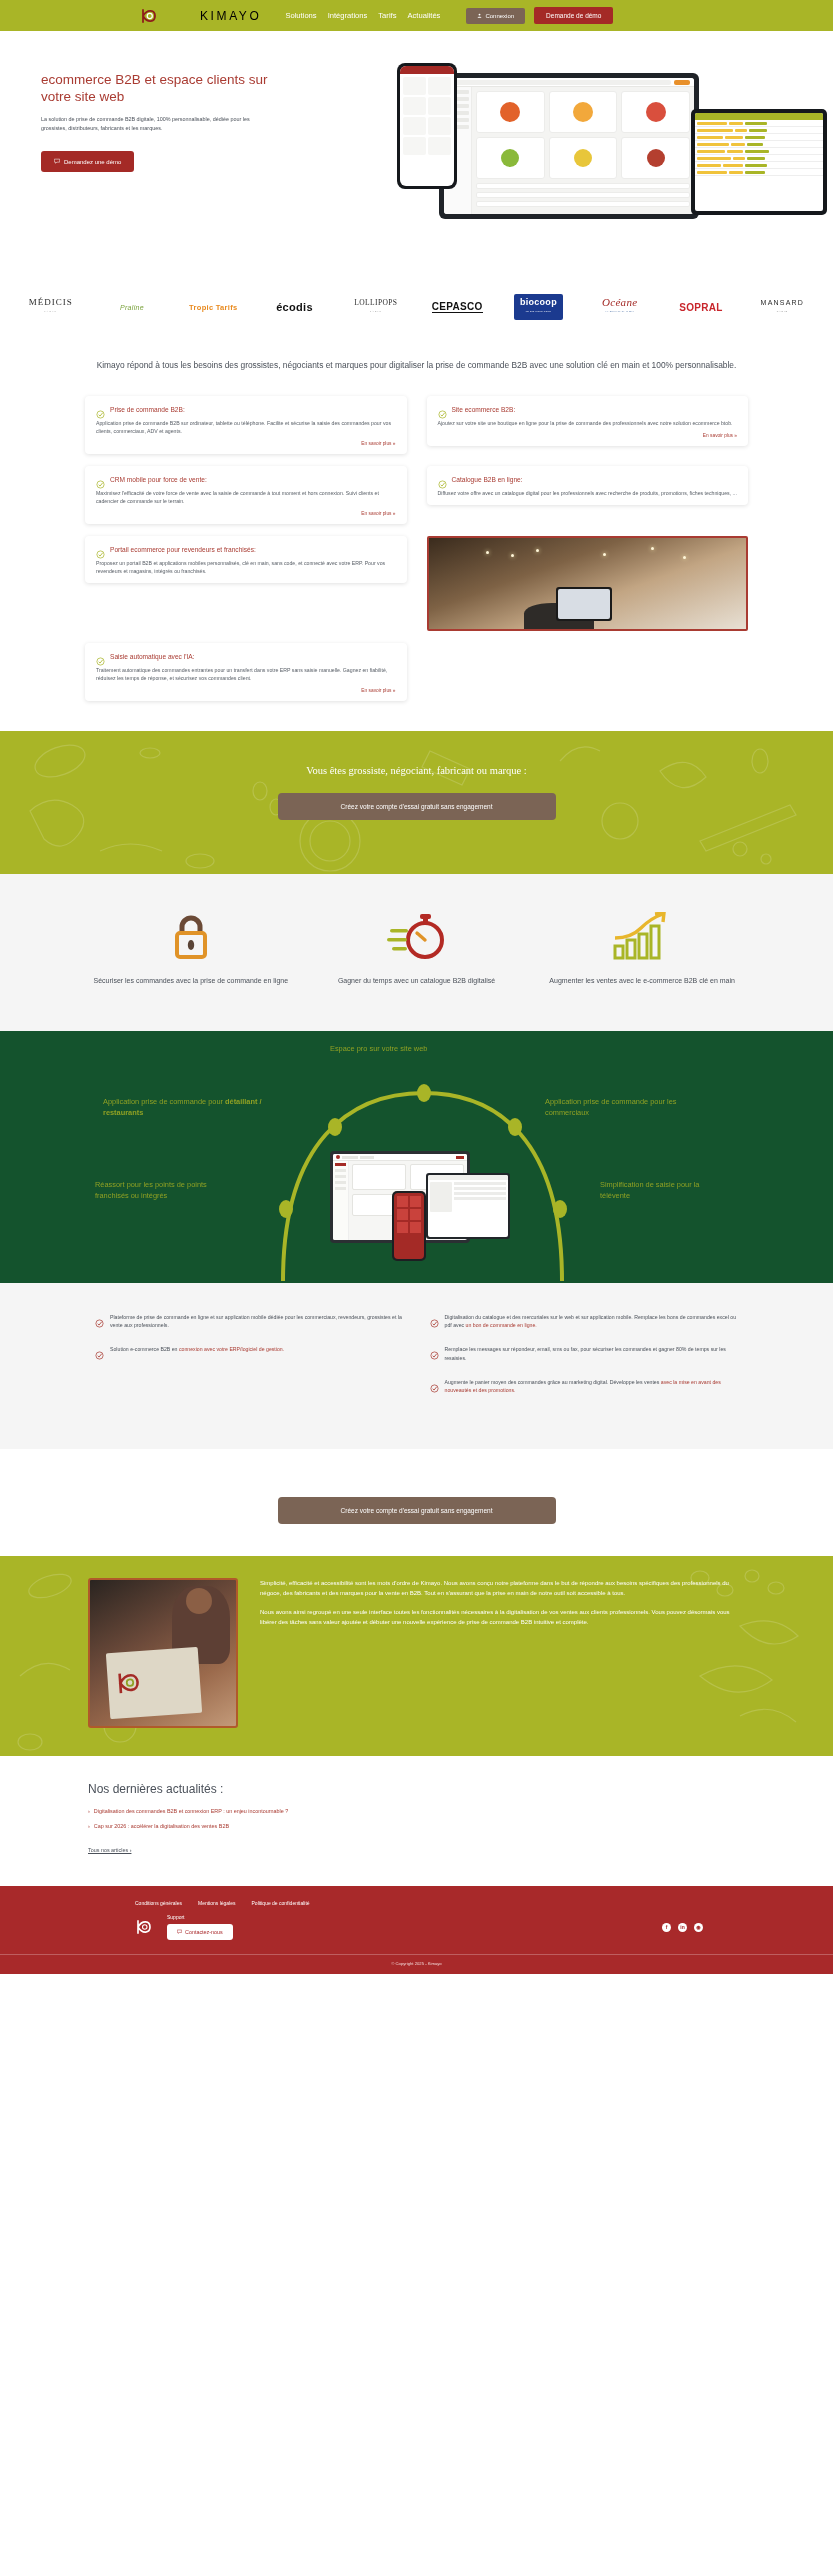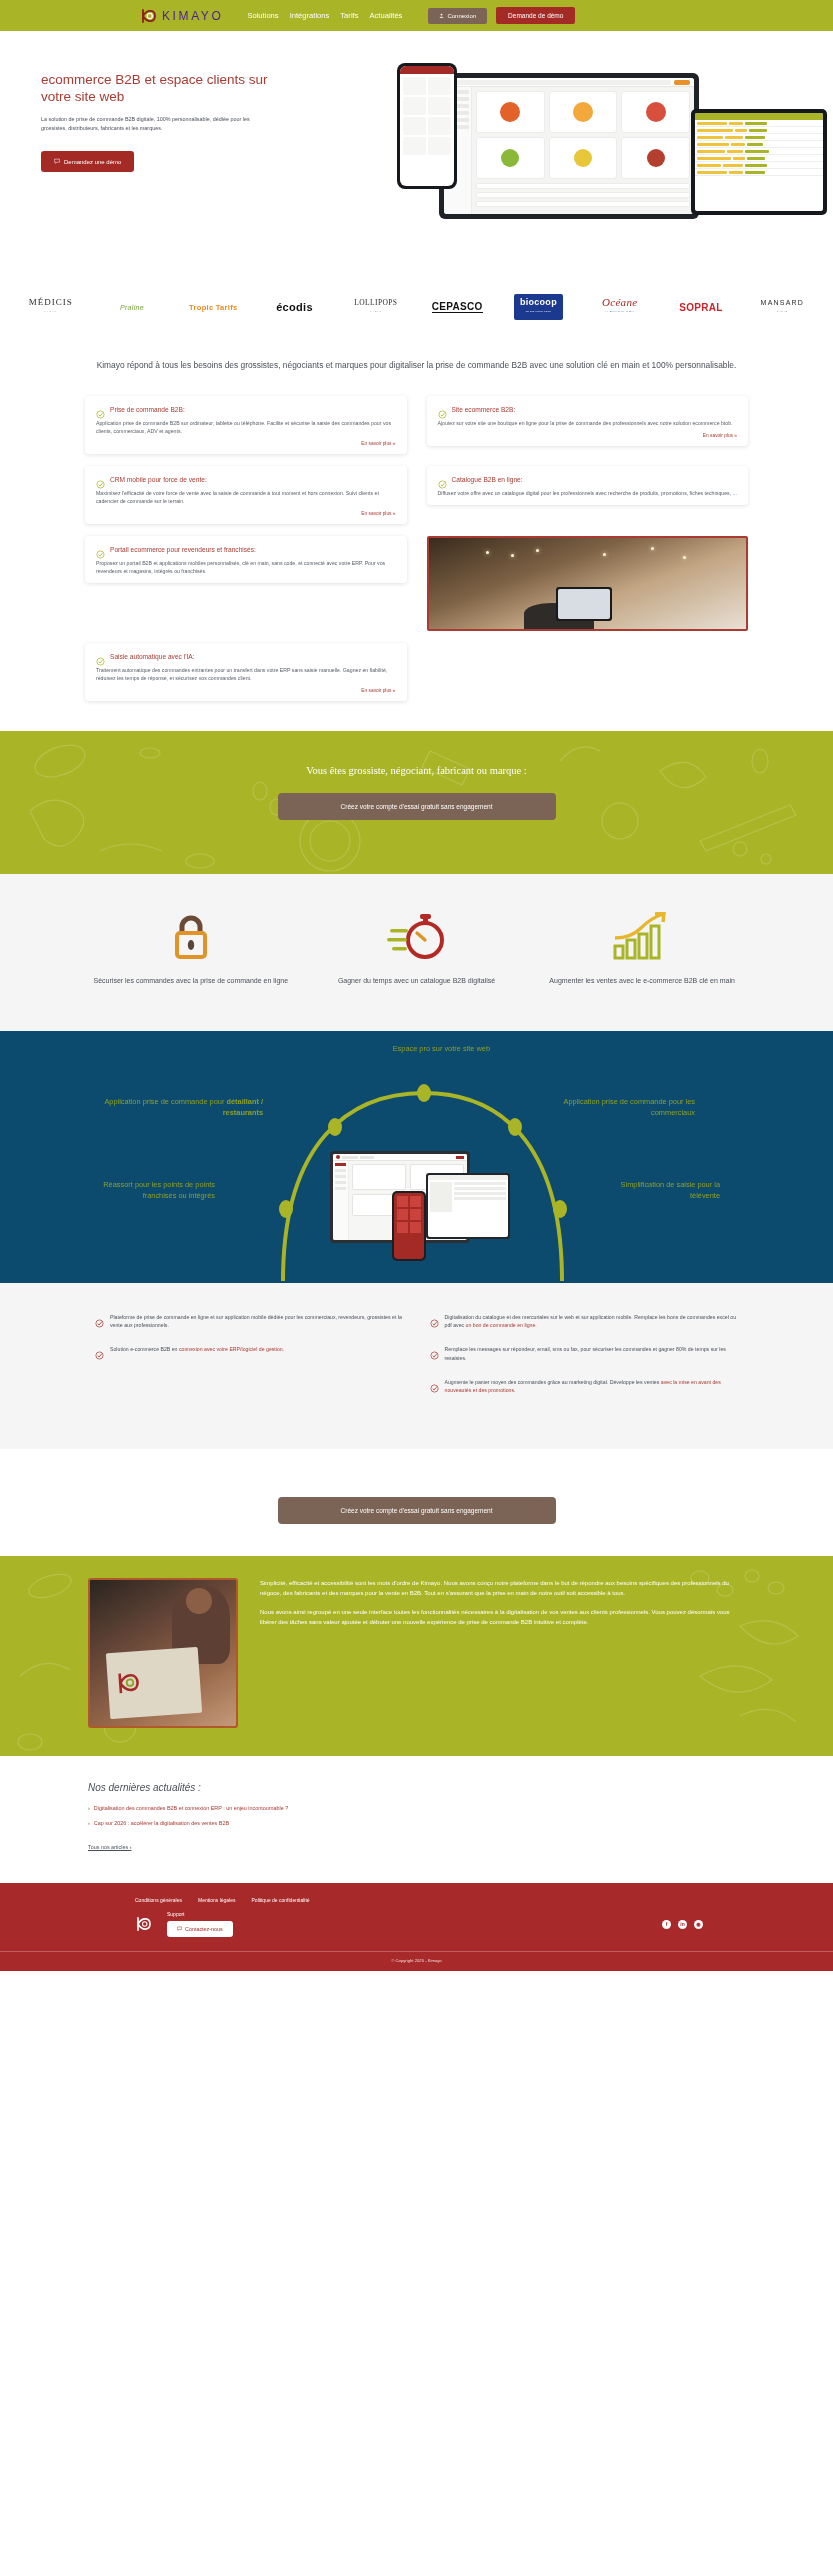--- a/index.html
+++ b/index.html
@@ -26,24 +26,25 @@
     align-items: center;
     padding-left: 140px;
   }
   .logo-wrap { display: flex; align-items: center; gap: 4px; }
   .logo-mark {
     width: 18px; height: 18px;
     position: relative;
     display: inline-block;
   }
   .logo-text {
-    color: #4c1d95;
+    color: #000000;
     font-size: 12px;
     letter-spacing: 2.6px;
     font-weight: 400;
+    margin-left: 38px;
   }
   .nav { display: flex; align-items: center; gap: 11px; margin-left: 24px; }
   .nav-item {
     color: #ffffff;
     font-size: 7.6px;
     text-decoration: none;
     white-space: nowrap;
     cursor: pointer;
   }
   .header-actions { display: flex; align-items: center; gap: 9px; margin-left: 26px; }
@@ -304,23 +305,22 @@
     margin-top: 12px;
     font-size: 7px;
     line-height: 11px;
     color: #4a5059;
   }
 
   
   .diagram {
     position: relative;
     height: 252px;
-    background: #0c4a6e;
+    background: #14532d;
     overflow: hidden;
-    text-align: right;
   }
   .dg-label {
     position: absolute;
     color: #8fa024;
     font-size: 7.4px;
     line-height: 11px;
     font-weight: 700;
   }
   .dg-top { left: 330px; top: 12px; width: 160px; font-weight:400;}
   .dg-left1 { left: 103px; top: 65px; width: 160px; font-weight:400;}
@@ -382,21 +382,21 @@
   .tp-person{position:absolute;right:6px;top:6px;width:58px;height:78px;background:#5d3f34;border-radius:40% 40% 20% 20%;}
   .tp-head{position:absolute;right:24px;top:8px;width:26px;height:26px;border-radius:50%;background:#8b5f45;}
   .test-text { color: #fff; font-size: 6px; line-height: 10px; }
   .test-text p + p { margin-top: 9px; }
 
   
   .news {
     background: #fff;
     padding: 26px 88px 30px 88px;
   }
-  .news-title { font-size: 10px; color: #4a5059; margin-bottom: 12px; font-style: italic; }
+  .news-title { font-size: 12px; color: #4a5059; margin-bottom: 12px; }
   .news-item {
     display: flex; align-items: baseline; gap: 4px;
     margin-bottom: 9px;
   }
   .news-caret { color: #a93b32; font-size: 5.5px; }
   .news-link {
     color: #a93b32; font-size: 5.4px; text-decoration: none; cursor: pointer;
   }
   .news-all { color: #4a5059; font-size: 5.4px; text-decoration: underline; cursor:pointer; display:inline-block; margin-top:6px;}
 

